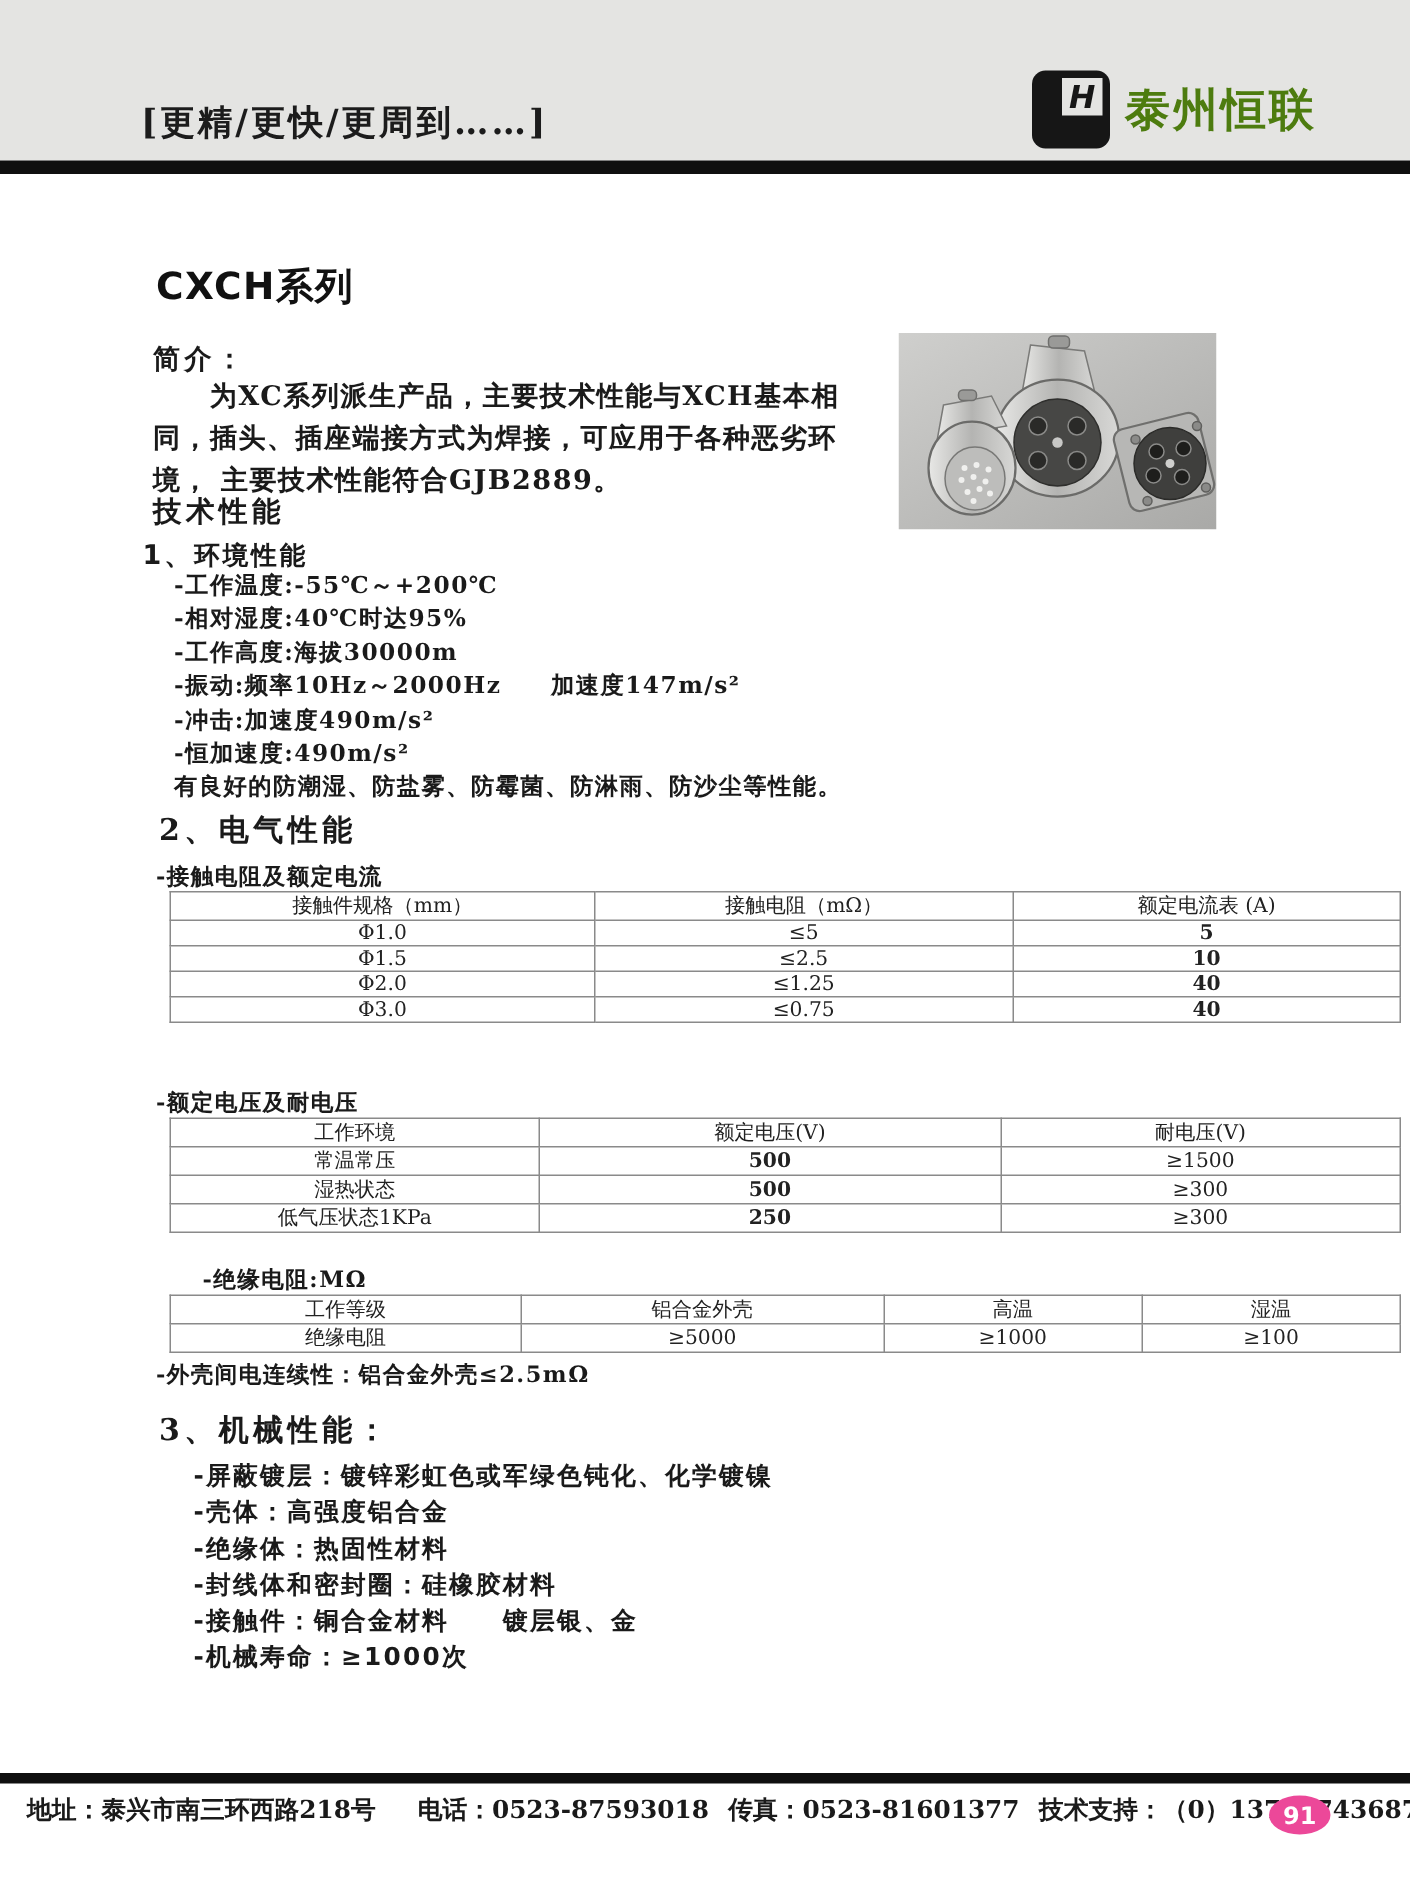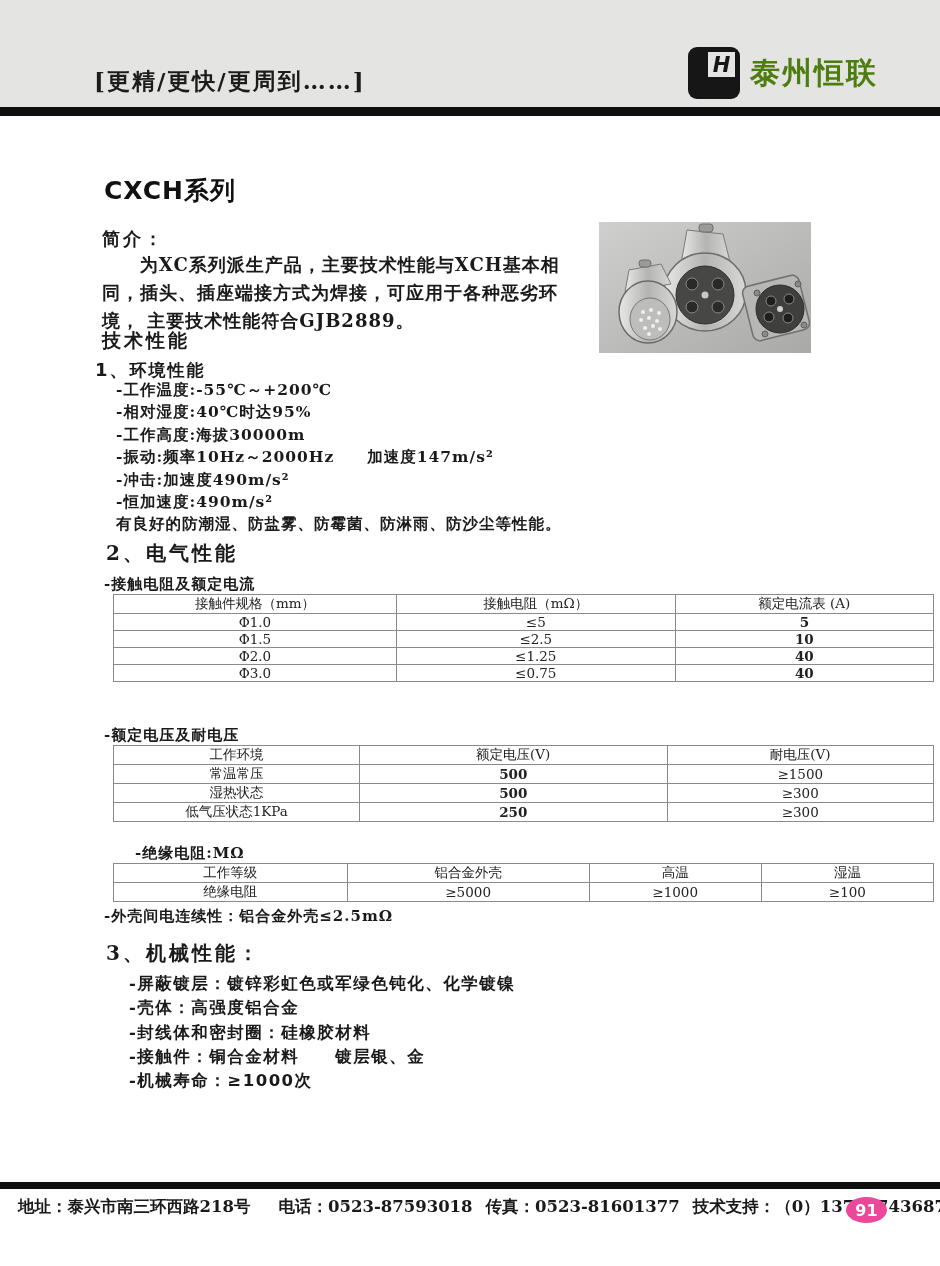--- a/index.html
+++ b/index.html
@@ -274,20 +274,21 @@
     </tr>
   </tbody>
     </table>
 
   <div class="tbl-label" style="top:907px;">-外壳间电连续性：铝合金外壳≤2.5mΩ</div>
 
   <div class="sec-heading mech">3、机械性能：</div>
   <div class="mech-list">
     <div class="item">-屏蔽镀层：镀锌彩虹色或军绿色钝化、化学镀镍</div>
     <div class="item">-壳体：高强度铝合金</div>
+    <div class="item">-绝缘体：热固性材料</div>
     <div class="item">-封线体和密封圈：硅橡胶材料</div>
     <div class="item">-接触件：铜合金材料　　镀层银、金</div>
     <div class="item">-机械寿命：≥1000次</div>
   </div>
 
   <div class="bar bottom"></div>
   <div class="footer">
     <span class="part addr">地址：泰兴市南三环西路218号</span><span class="part">电话：0523-87593018</span><span class="part">传真：0523-81601377</span><span class="part">技术支持：（0）13775743687</span>
   </div>
   <div class="page-badge">91</div>

